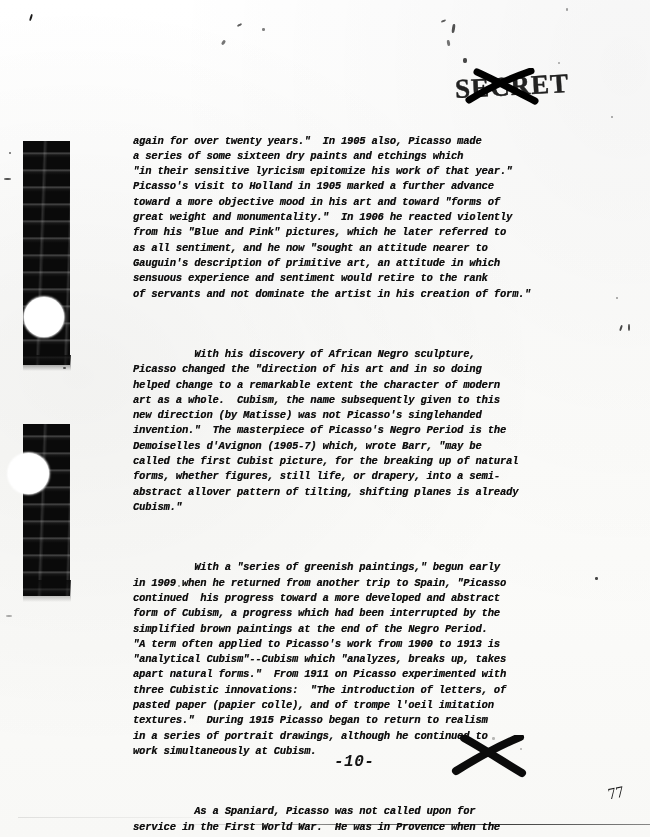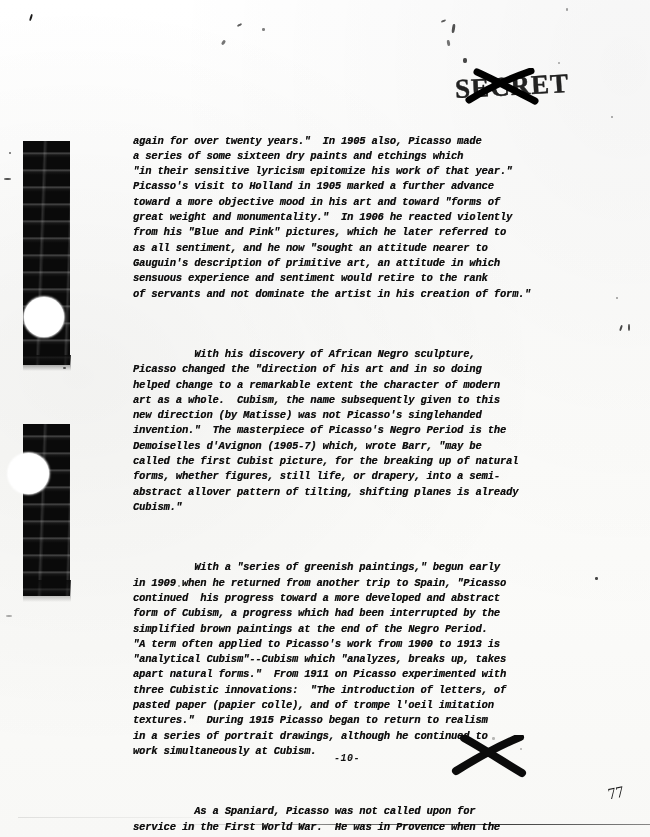--- a/index.html
+++ b/index.html
@@ -133,21 +133,21 @@
     text-shadow: 0.35px 0 0 rgba(0,0,0,0.45), 0 0.35px 0 rgba(0,0,0,0.25);
   }
   .para { margin: 0 0 14.5px 0; white-space: pre-wrap; }
   .para:last-child { margin-bottom: 0; }
 
   
   .page-number {
     position: absolute;
     left: 334px;
     top: 753px;
-    font-size: 10px;
+    font-size: 16px;
     font-style: italic;
     font-weight: 700;
     color: #141414;
     letter-spacing: 0.5px;
   }
   .archive-number {
     position: absolute;
     left: 608px;
     top: 784px;
     font-family: "Liberation Serif", "DejaVu Serif", serif;

